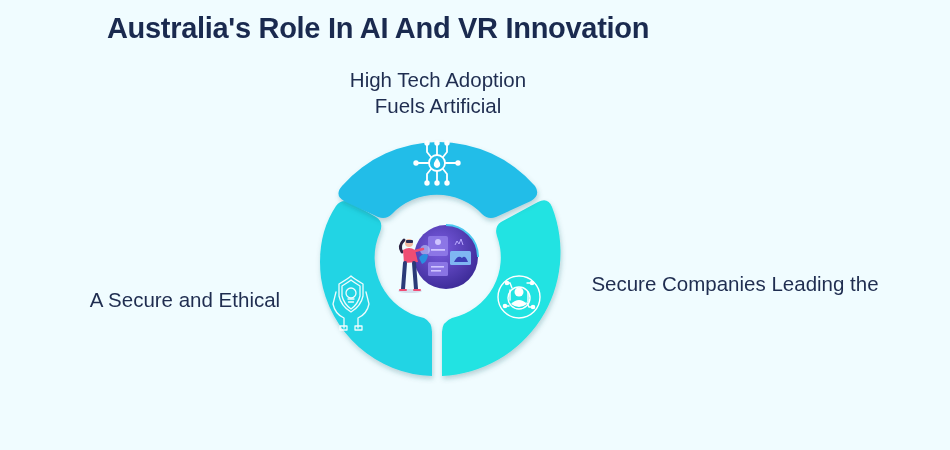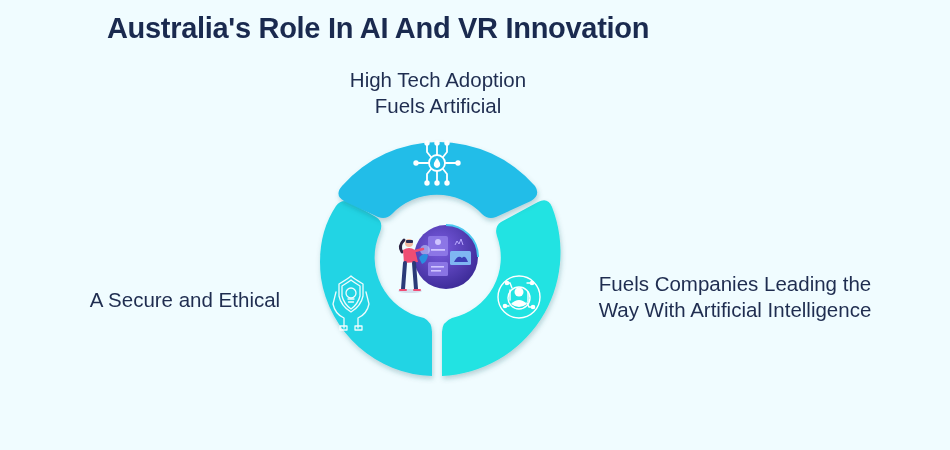--- a/index.html
+++ b/index.html
@@ -32,22 +32,21 @@
 <div class="label" id="label-top">
   <div>High Tech Adoption</div>
   <div>Fuels Artificial</div>
 </div>
 
 <div class="label" id="label-left">
   <div>A Secure and Ethical</div>
 </div>
 
 <div class="label" id="label-right">
-  <div>Fuels Companies Leading the</div>
-  <div>Way With Artificial Intelligence</div>
+  <div>Secure Companies Leading the</div>
 </div>
 
 <svg class="ring" width="950" height="450" viewBox="0 0 950 450">
   <defs>
     <filter id="shadow" x="-20%" y="-20%" width="140%" height="140%">
       <feDropShadow dx="1" dy="3" stdDeviation="2.5" flood-color="#1b5b6a" flood-opacity="0.28"></feDropShadow>
     </filter>
     <radialGradient id="discGrad" cx="0.4" cy="0.35" r="0.7">
       <stop offset="0" stop-color="#7a5ce0"></stop>
       <stop offset="1" stop-color="#3b2a96"></stop>

